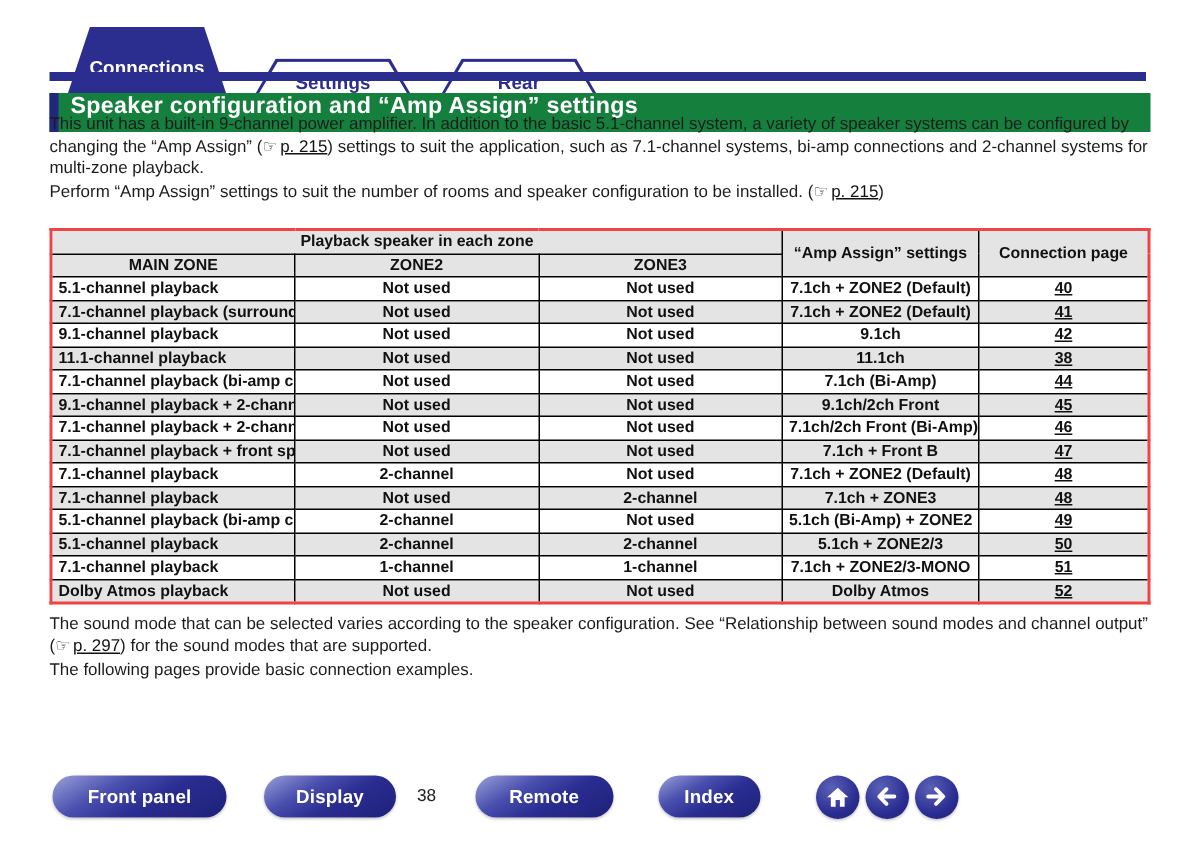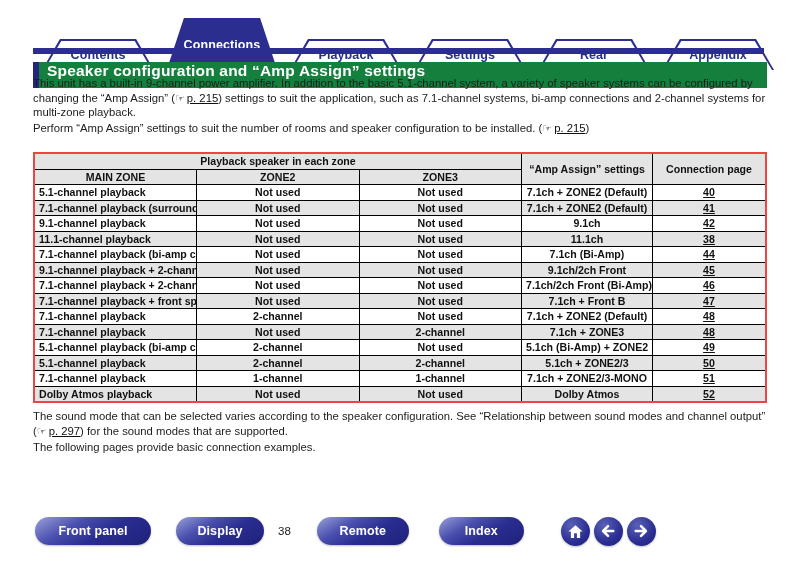--- a/index.html
+++ b/index.html
@@ -94,37 +94,28 @@
     display:flex;align-items:center;justify-content:center;
     box-shadow:0 1px 2px rgba(0,0,0,.25);
   }
   .circle svg{display:block;}
 </style>
 </head>
 <body>
 
 <div class="tabbar">
   <div class="tabs">
-    <div class="tab">
-      <span class="tab-label">Contents</span>
-    </div>
     <div class="tab active">
       <span class="tab-label">Connections</span>
-    </div>
-    <div class="tab">
-      <span class="tab-label">Playback</span>
     </div>
     <div class="tab">
       <span class="tab-label">Settings</span>
     </div>
     <div class="tab">
       <span class="tab-label">Rear</span>
-    </div>
-    <div class="tab">
-      <span class="tab-label">Appendix</span>
     </div>
   </div>
   <div class="tab-rule"></div>
 </div>
 
 <div class="title-bar">
   <h1>Speaker configuration and “Amp Assign” settings</h1>
 </div>
 
 <div class="intro">
@@ -252,21 +243,21 @@
 <div class="notes">
   <p><span>The sound mode that can be selected varies according to the speaker configuration. See “Relationship between sound modes and channel output” (</span><span class="hand">☞</span><a class="ref">p. 297</a><span>) for the sound modes that are supported.</span></p>
   <p class="second">The following pages provide basic connection examples.</p>
 </div>
 
 <div class="footer">
   <button class="pill" style="margin-left:35px;width:116px;">Front panel</button>
   <button class="pill" style="margin-left:25px;width:88px;">Display</button>
   <span class="page-num" style="margin-left:14px;">38</span>
   <button class="pill" style="margin-left:26px;width:92px;">Remote</button>
-  <button class="pill" style="margin-left:30px;width:85px;">Index</button>
+  <button class="pill" style="margin-left:30px;width:68px;">Index</button>
   <div class="circle" style="margin-left:37px;">
     <span>
       <svg width="17" height="17" viewBox="0 0 24 24">
         <path d="M12 3 L22 12 H18.5 V21 H14 V14.5 H10 V21 H5.5 V12 H2 Z" fill="#ffffff"></path>
       </svg>
     </span>
   </div>
   <div class="circle" style="margin-left:4px;">
     <span>
       <svg width="18" height="18" viewBox="0 0 24 24">

